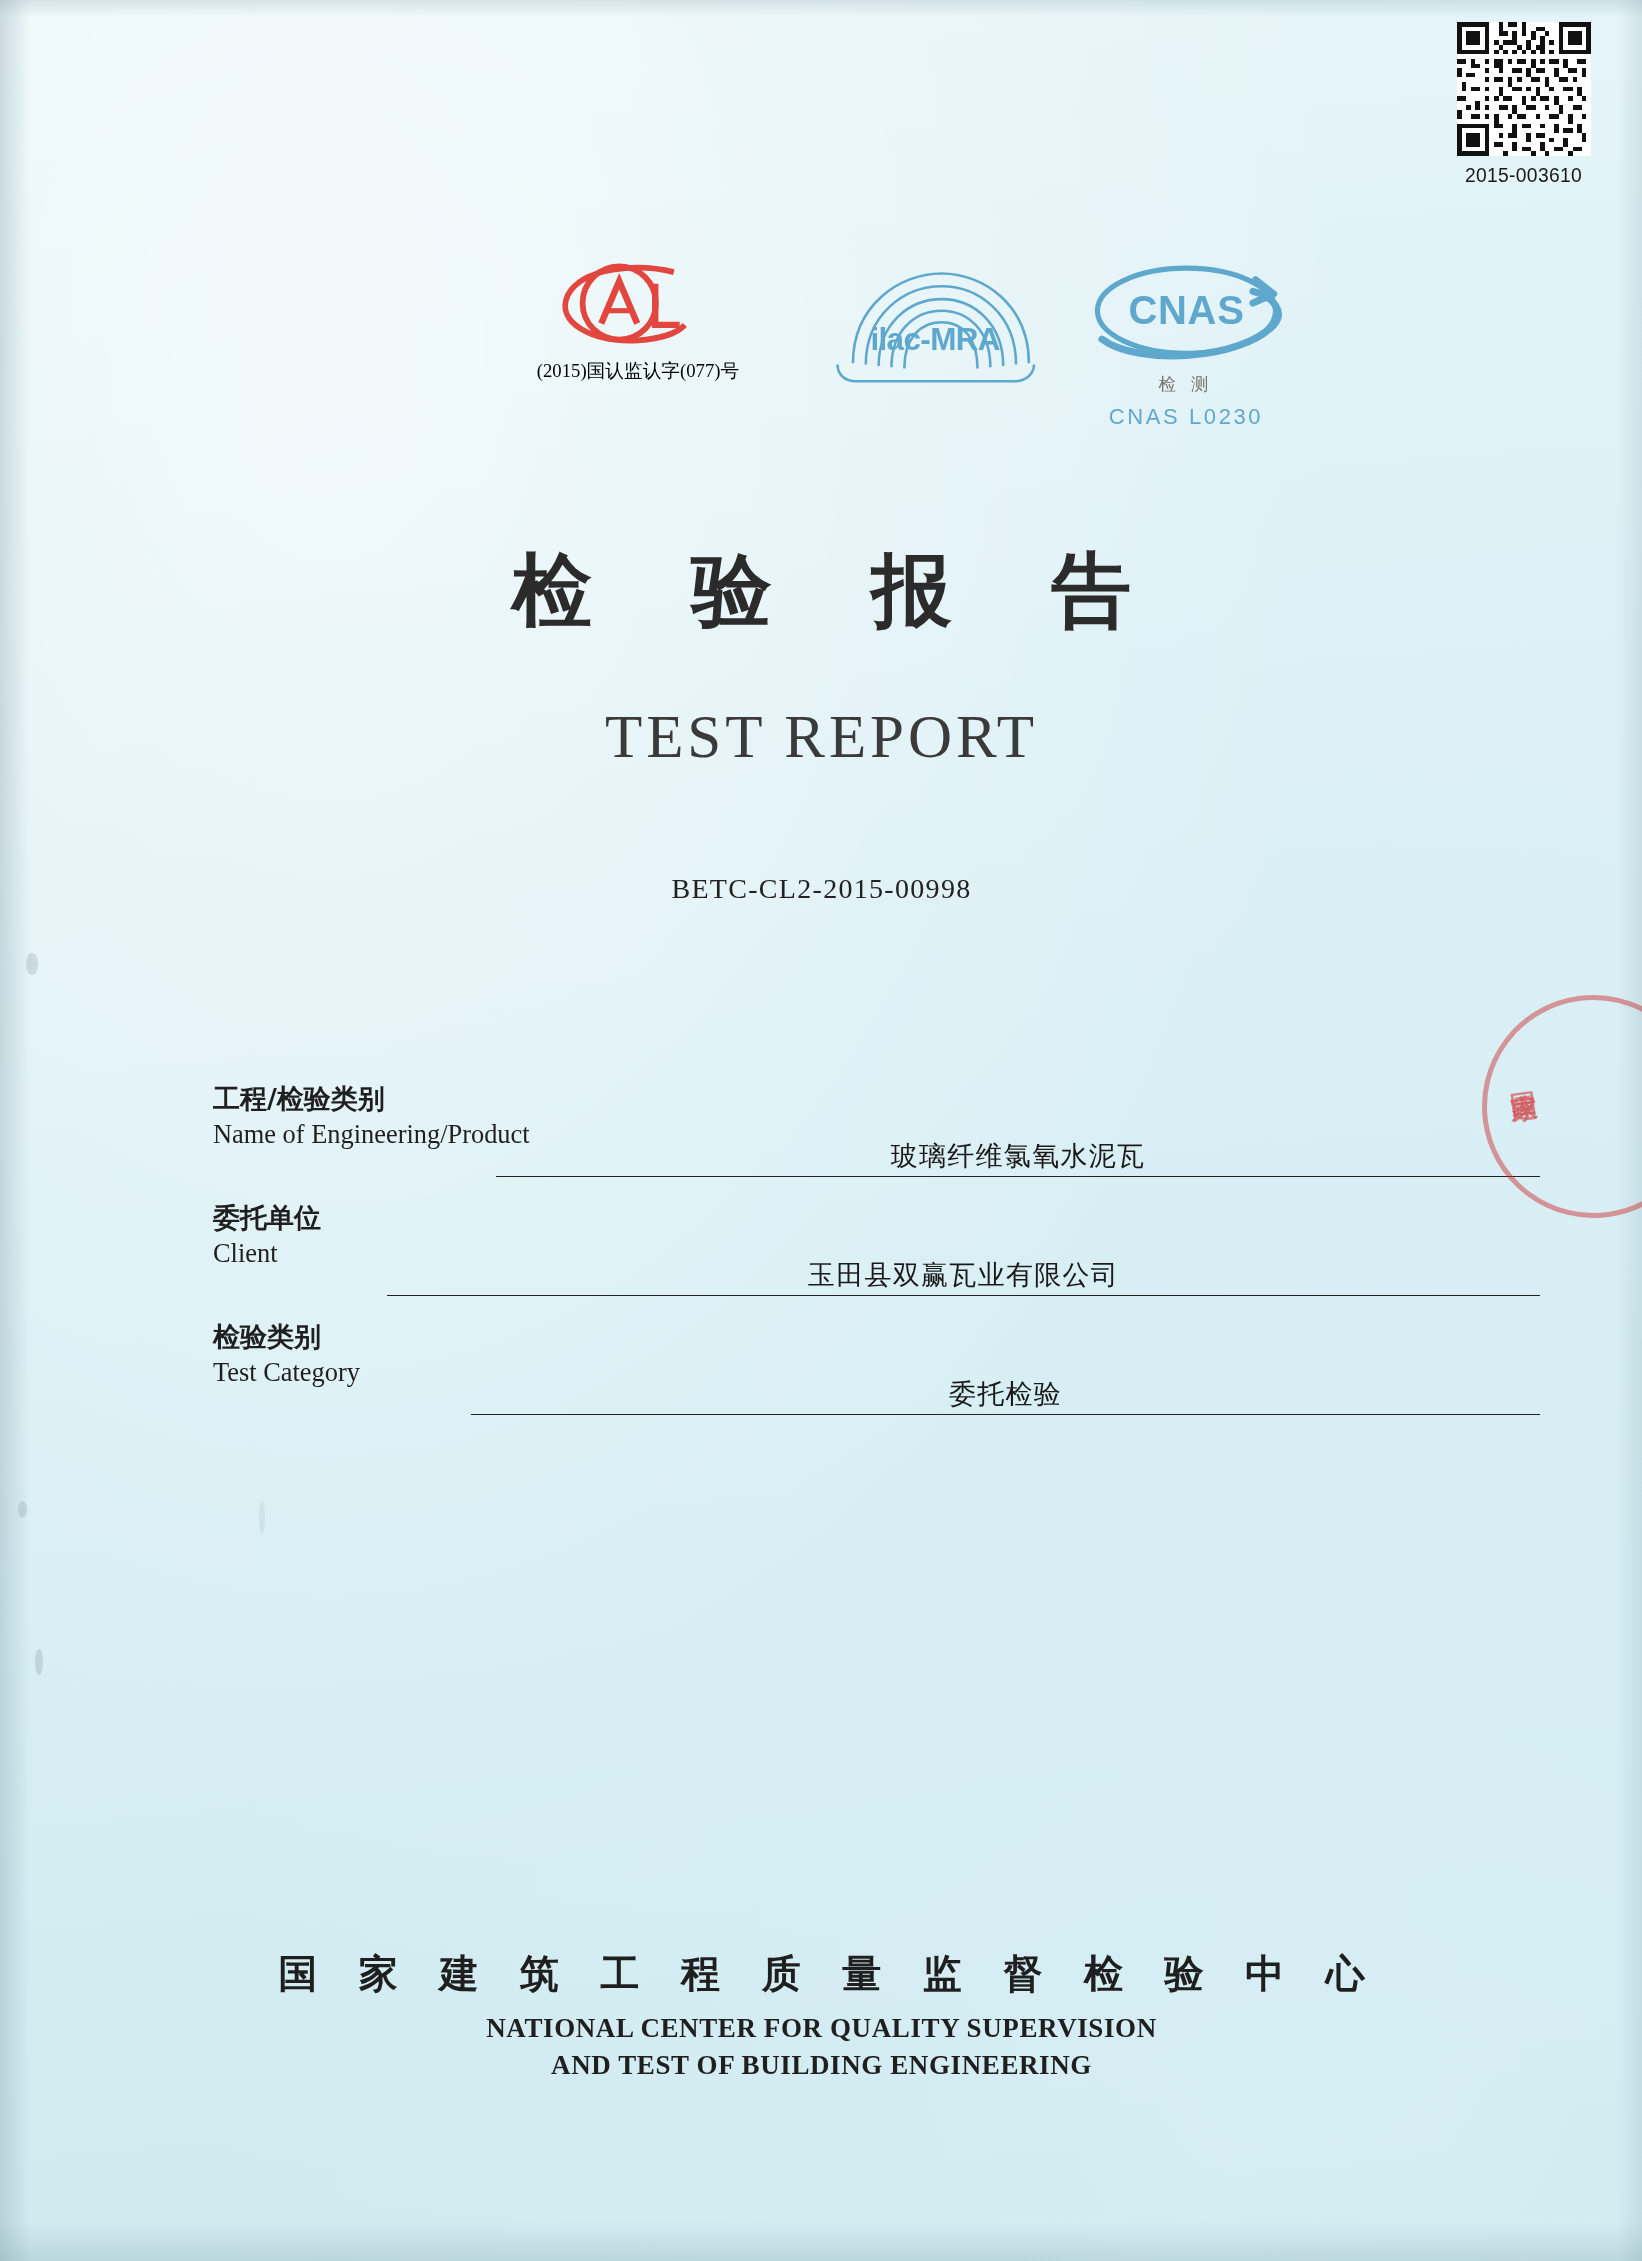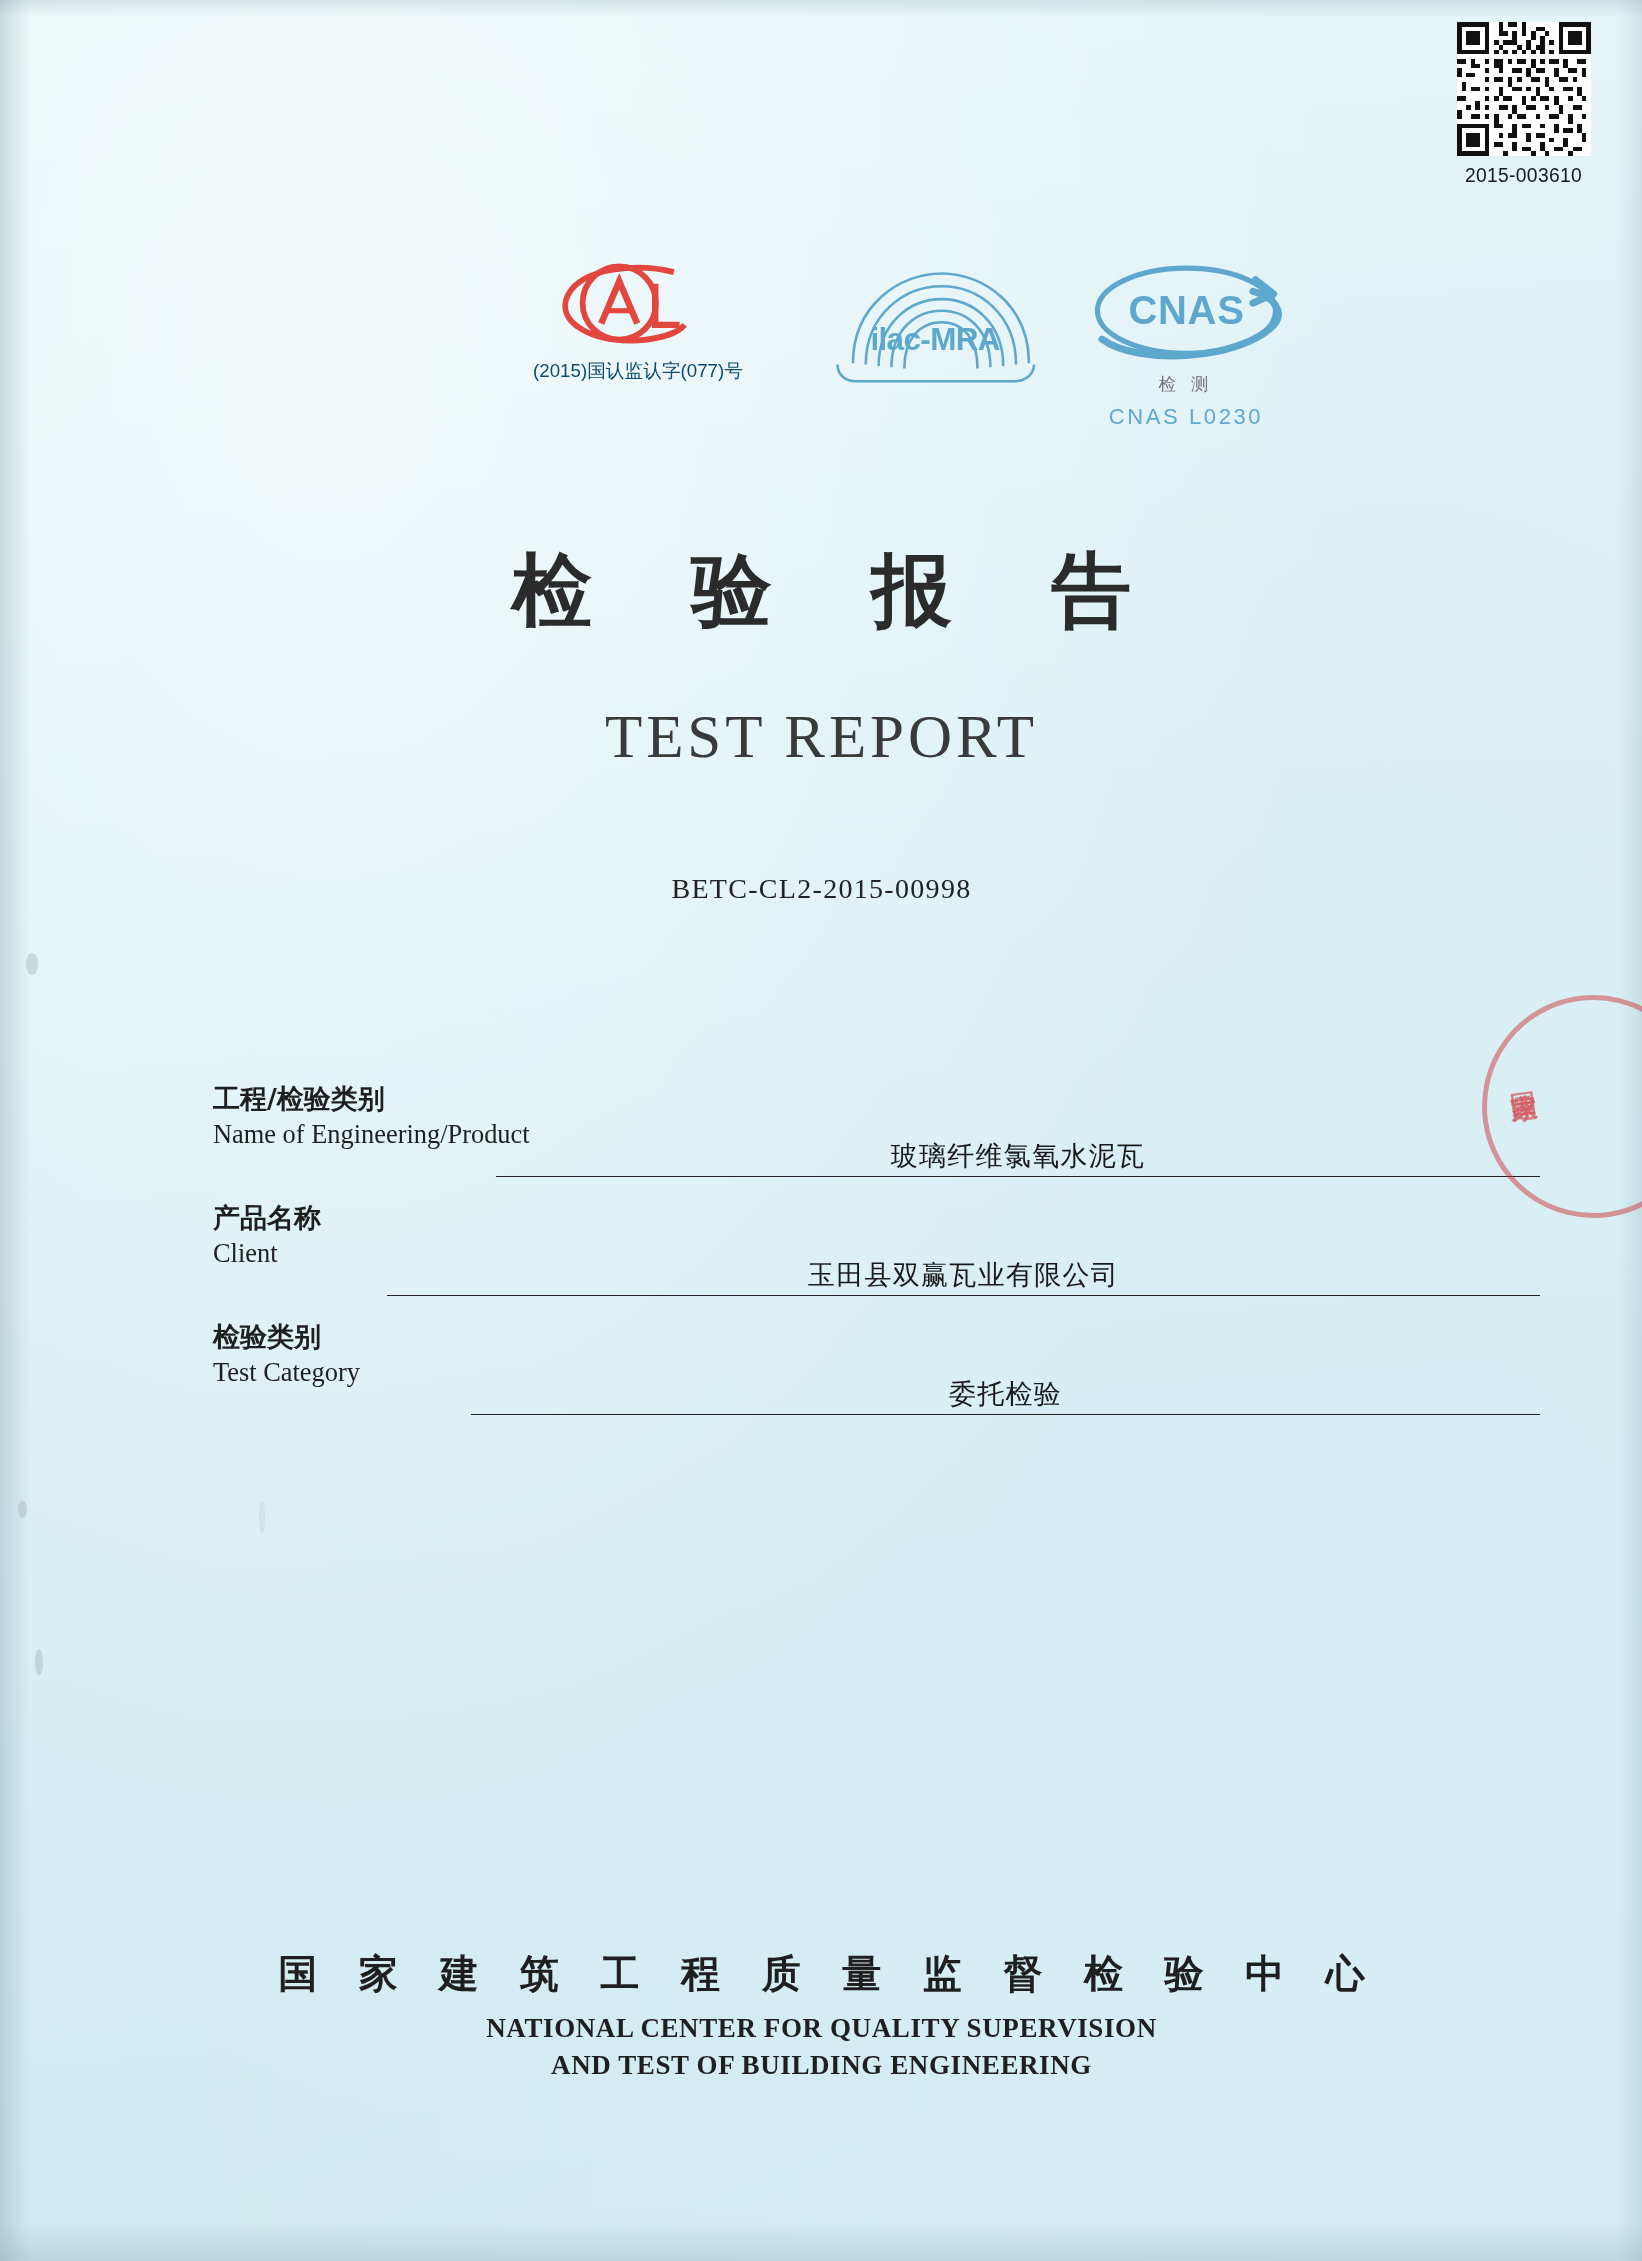--- a/index.html
+++ b/index.html
@@ -109,23 +109,23 @@
 
   
   .cal { left: 509px; top: 3.9px; width: 258px; }
   .cal-mark {
     width: 193px;
     height: 90px;
     position: relative;
     margin: 0 auto;
   }
   .cal-text {
-    font-family: Liberation Sans, sans-serif;
+    font-family: Liberation Serif, serif;
     font-size: 18.7px;
-    color: #0c4a6e;
+    color: #000000;
     margin-top: 10.3px;
   }
 
   
   .ilac { left: 815px; top: 13px; width: 238px; }
   .ilac-mark {
     width: 225px;
     height: 122px;
     position: relative;
     margin: 0 auto;
@@ -528,21 +528,21 @@
   <div class="field-row">
     <div class="field-labels">
       <div class="label-cn">工程/检验类别</div>
       <div class="label-en">Name of Engineering/Product</div>
     </div>
     <div class="field-value fv-product">玻璃纤维氯氧水泥瓦</div>
   </div>
 
   <div class="field-row">
     <div class="field-labels">
-      <div class="label-cn">产品名称</div>
+      <div class="label-cn">委托单位</div>
       <div class="label-en">Client</div>
     </div>
     <div class="field-value fv-client">玉田县双赢瓦业有限公司</div>
   </div>
 
   <div class="field-row">
     <div class="field-labels">
       <div class="label-cn">检验类别</div>
       <div class="label-en">Test Category</div>
     </div>

